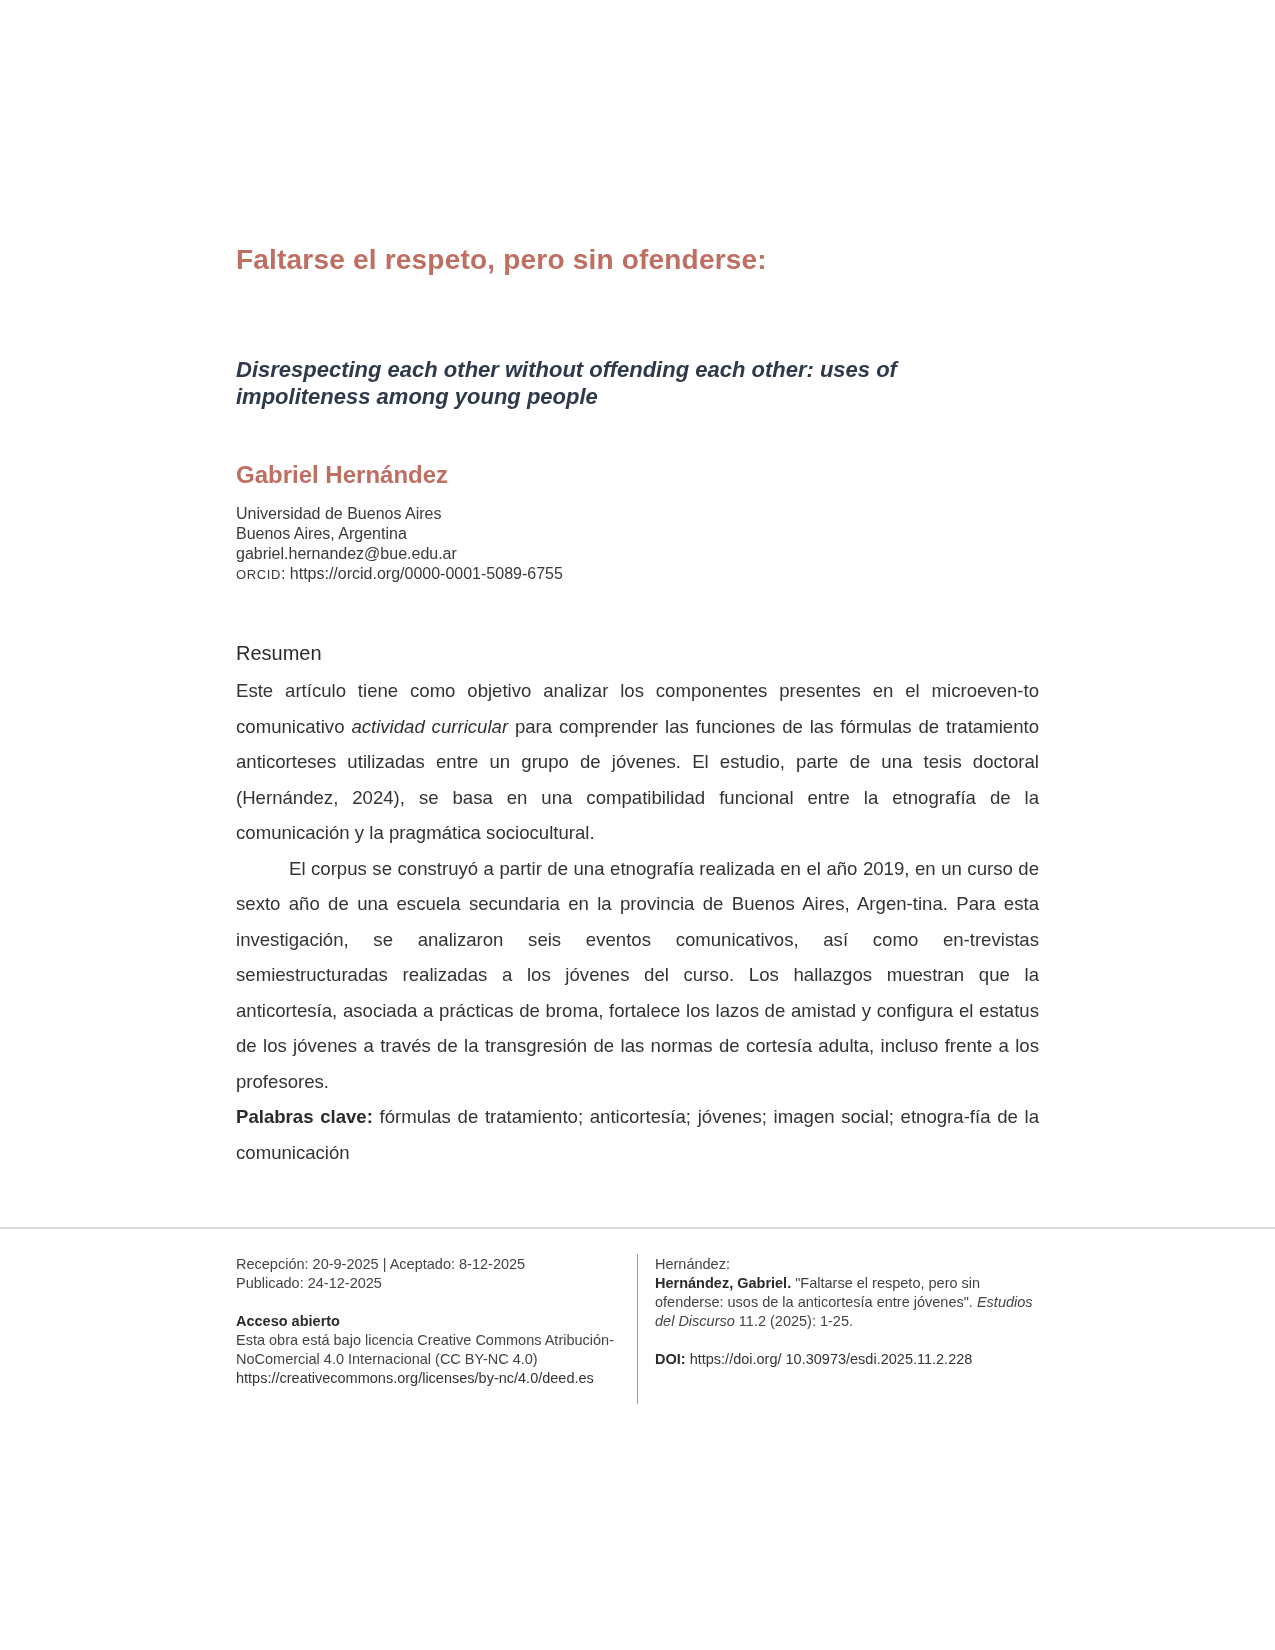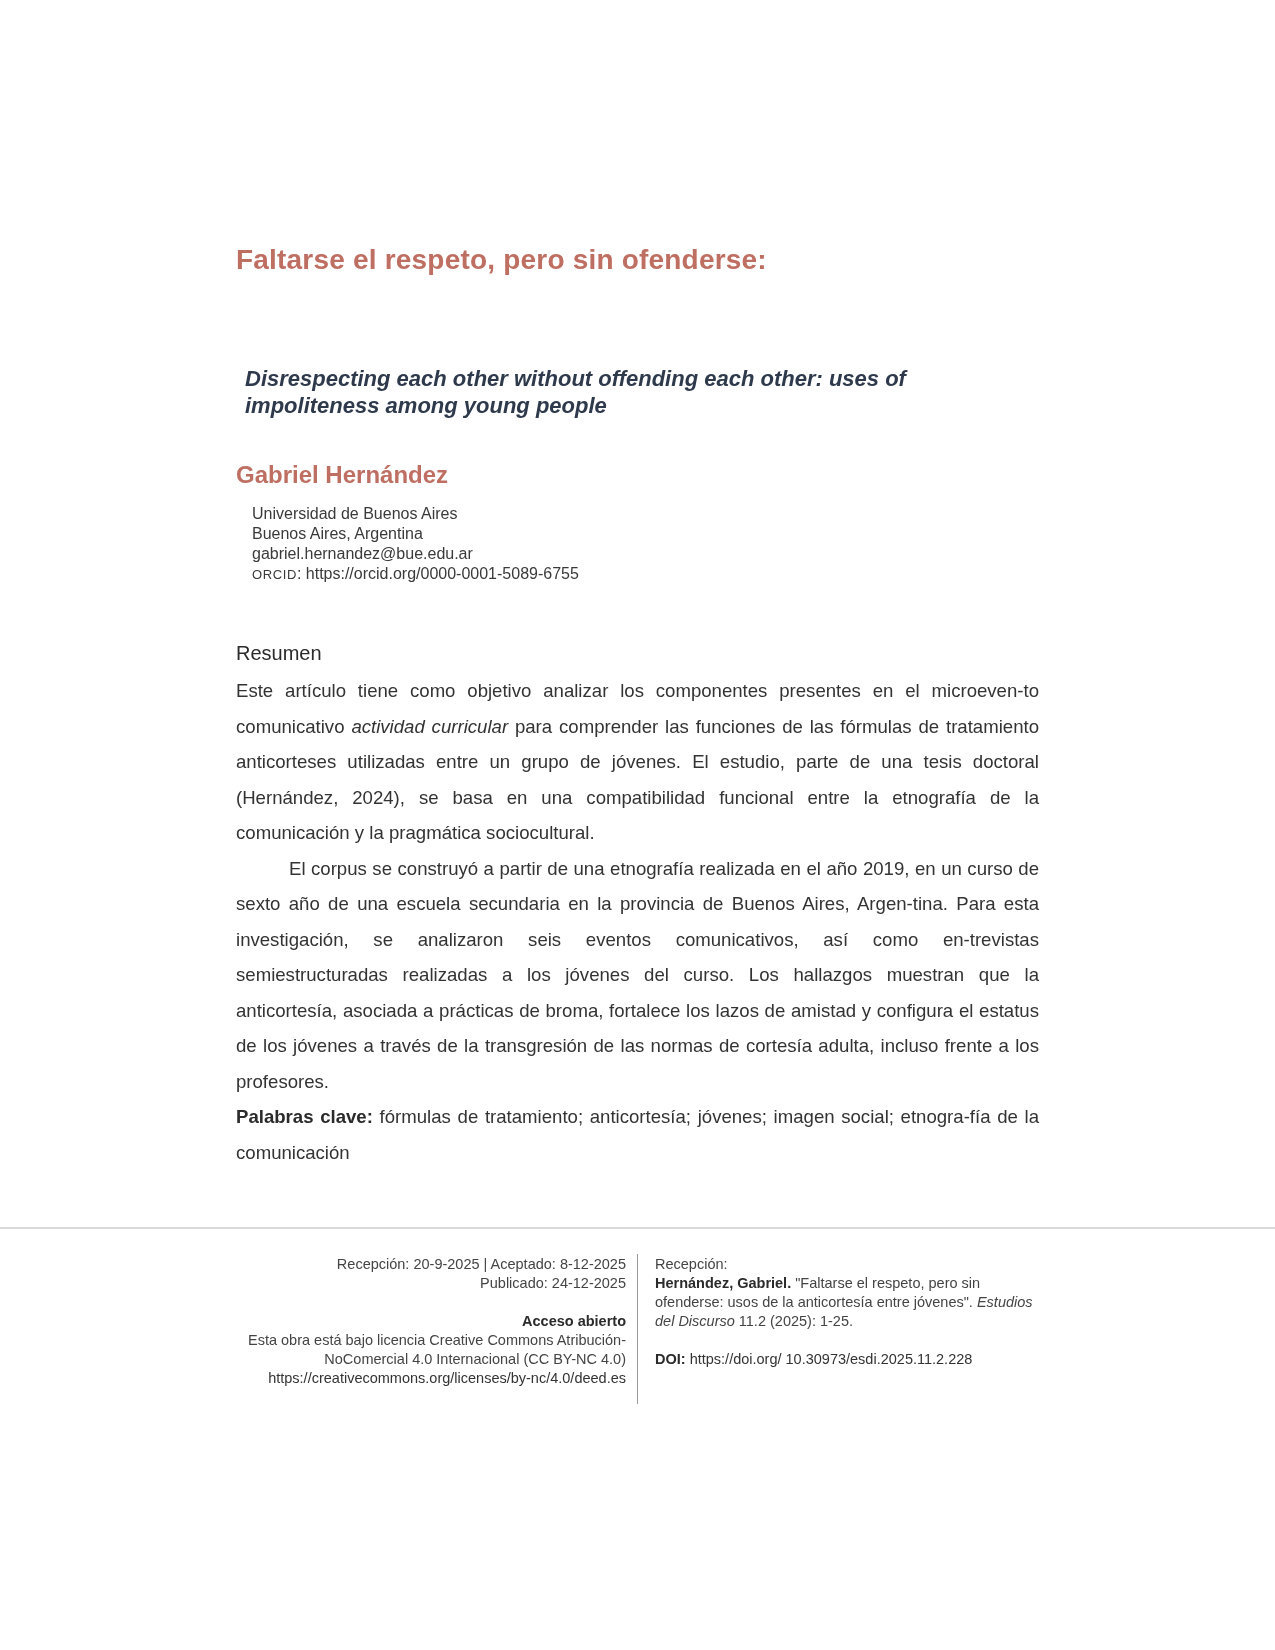--- a/index.html
+++ b/index.html
@@ -1,31 +1,31 @@
 <!DOCTYPE html>
 <html><head>
 <meta charset="utf-8">
 <style>
   html, body { margin:0; padding:0; background:#ffffff; }
   body { width:1275px; height:1650px; position:relative; overflow:hidden;
          font-family:"Liberation Sans", "DejaVu Sans", sans-serif; color:#3a3a3a; }
   .col { position:absolute; left:236px; width:803px; }
   .title { top:238px; font-size:28px; font-weight:bold; color:#bf6e62; line-height:43px; margin:0; letter-spacing:0.2px; }
-  .subtitle { top:356px; font-size:22px; font-style:italic; font-weight:bold; color:#2e3a4c; line-height:27px; margin:9px; }
+  .subtitle { top:356px; font-size:22px; font-style:italic; font-weight:bold; color:#2e3a4c; line-height:27px; margin:0; }
   .author { top:460px; font-size:24px; font-weight:bold; color:#bf6e62; margin:0; line-height:30px; }
-  .affil { top:504px; font-size:16px; line-height:20px; color:#3a3a3a;margin-left:16px; }
+  .affil { top:504px; font-size:16px; line-height:20px; color:#3a3a3a; }
   .affil div { white-space:nowrap; }
   .orcid-label { font-size:13px; letter-spacing:0.6px; }
   .resumen-h { top:640px; font-size:20px; font-weight:normal; color:#2b2b2b; margin:0; line-height:26px; }
   .abstract { top:673px; font-size:18.6px; line-height:35.5px; color:#333; text-align:justify; }
   .abstract p { margin:0; text-align:justify; -webkit-hyphens:manual; hyphens:manual; }
   .abstract p.indent { text-indent:53px; }
   .abstract .kw-label { font-weight:bold; color:#2b2b2b; }
   .hr { position:absolute; left:0; top:1227px; width:1275px; height:2px; background:#d9d9d9; }
-  .footer-left { position:absolute; left:236px; top:1255px; width:390px; font-size:14.5px; line-height:19px; color:#444;text-align:right; }
+  .footer-left { position:absolute; left:236px; top:1255px; width:390px; font-size:14.5px; line-height:19px; color:#444; }
   .footer-left p { margin:0; }
   .footer-left .gap { height:19px; }
   .footer-left .b { font-weight:bold; color:#2b2b2b; }
   .vdiv { position:absolute; left:637px; top:1254px; width:1px; height:150px; background:#9a9a9a; }
   .footer-right { position:absolute; left:655px; top:1255px; width:385px; font-size:14.5px; line-height:19px; color:#444; }
   .footer-right p { margin:0; }
   .footer-right .b { font-weight:bold; color:#2b2b2b;text-align:right; }
   .footer-right .i { font-style:italic; }
   .footer-right .gap { height:19px; }
   a.lk { color:#333; text-decoration:none; }
@@ -65,17 +65,17 @@
   <p>Recepción: 20-9-2025 | Aceptado: 8-12-2025</p>
   <p>Publicado: 24-12-2025</p>
   <div class="gap"></div>
   <p class="b">Acceso abierto</p>
   <p><span>Esta obra está bajo licencia Creative Commons Atribución-NoComercial 4.0 Internacional (CC BY-NC 4.0) </span><a class="lk">https://creativecommons.org/licenses/by-nc/4.0/deed.es</a></p>
 </div>
 
 <div class="vdiv"></div>
 
 <div class="footer-right">
-  <p>Recepción:</p>
+  <p>Hernández:</p>
   <p><span class="b">Hernández, Gabriel.</span><span> "Faltarse el respeto, pero sin ofenderse: usos de la anticortesía entre jóvenes".</span> <span class="i">Estudios del Discurso</span><span> 11.2 (2025): 1-25.</span></p>
   <div class="gap"></div>
   <p><span class="b">DOI:</span><a class="lk"> https://doi.org/ 10.30973/esdi.2025.11.2.228</a></p>
 </div>
 
 </body></html>

